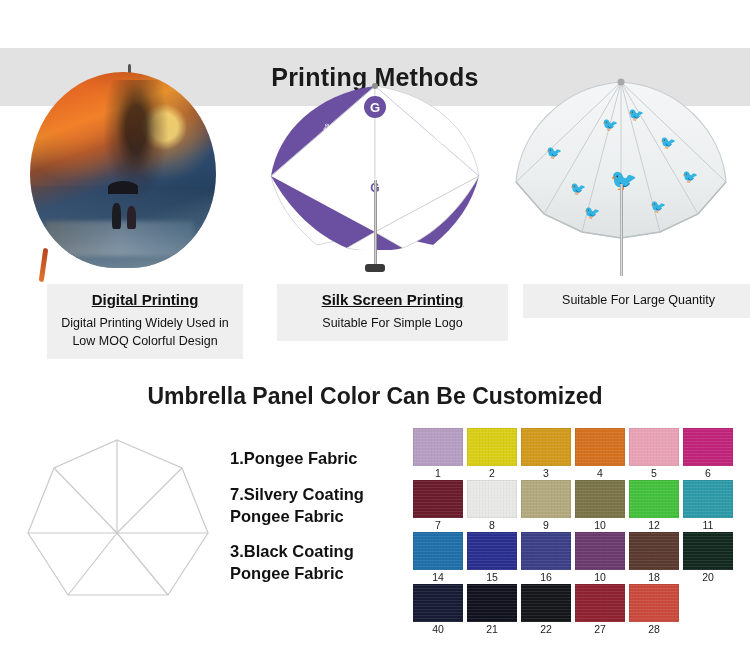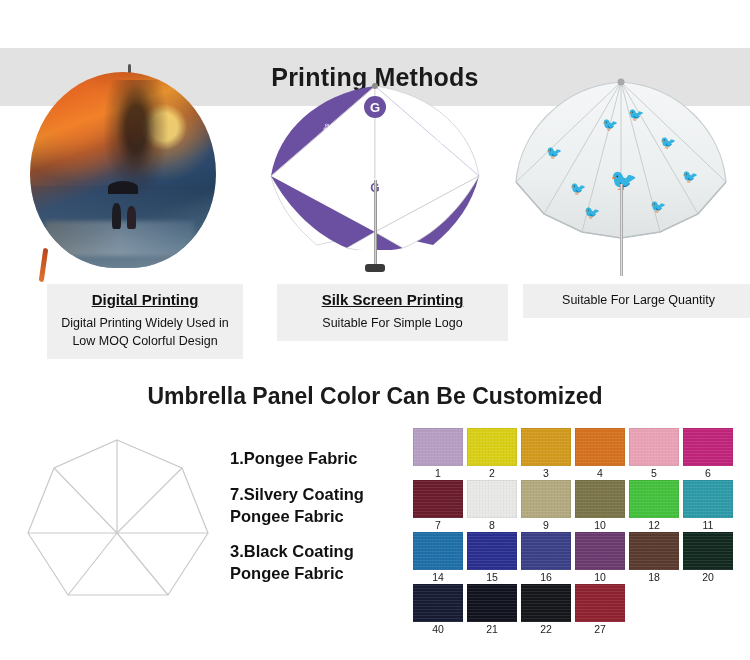--- a/index.html
+++ b/index.html
@@ -549,15 +549,20 @@
       <div class="sw-cell">
         <div class="sw-color" style="background: rgb(20, 22, 26);"></div>
         <div class="sw-tex"></div>
         <div class="sw-num">22</div>
       </div>
       <div class="sw-cell">
         <div class="sw-color" style="background: rgb(142, 34, 48);"></div>
         <div class="sw-tex"></div>
         <div class="sw-num">27</div>
       </div>
+      <div class="sw-cell">
+        <div class="sw-color" style="background: rgb(201, 74, 60);"></div>
+        <div class="sw-tex"></div>
+        <div class="sw-num">28</div>
+      </div>
     </div>
 
 </div>
 
 </body></html>

